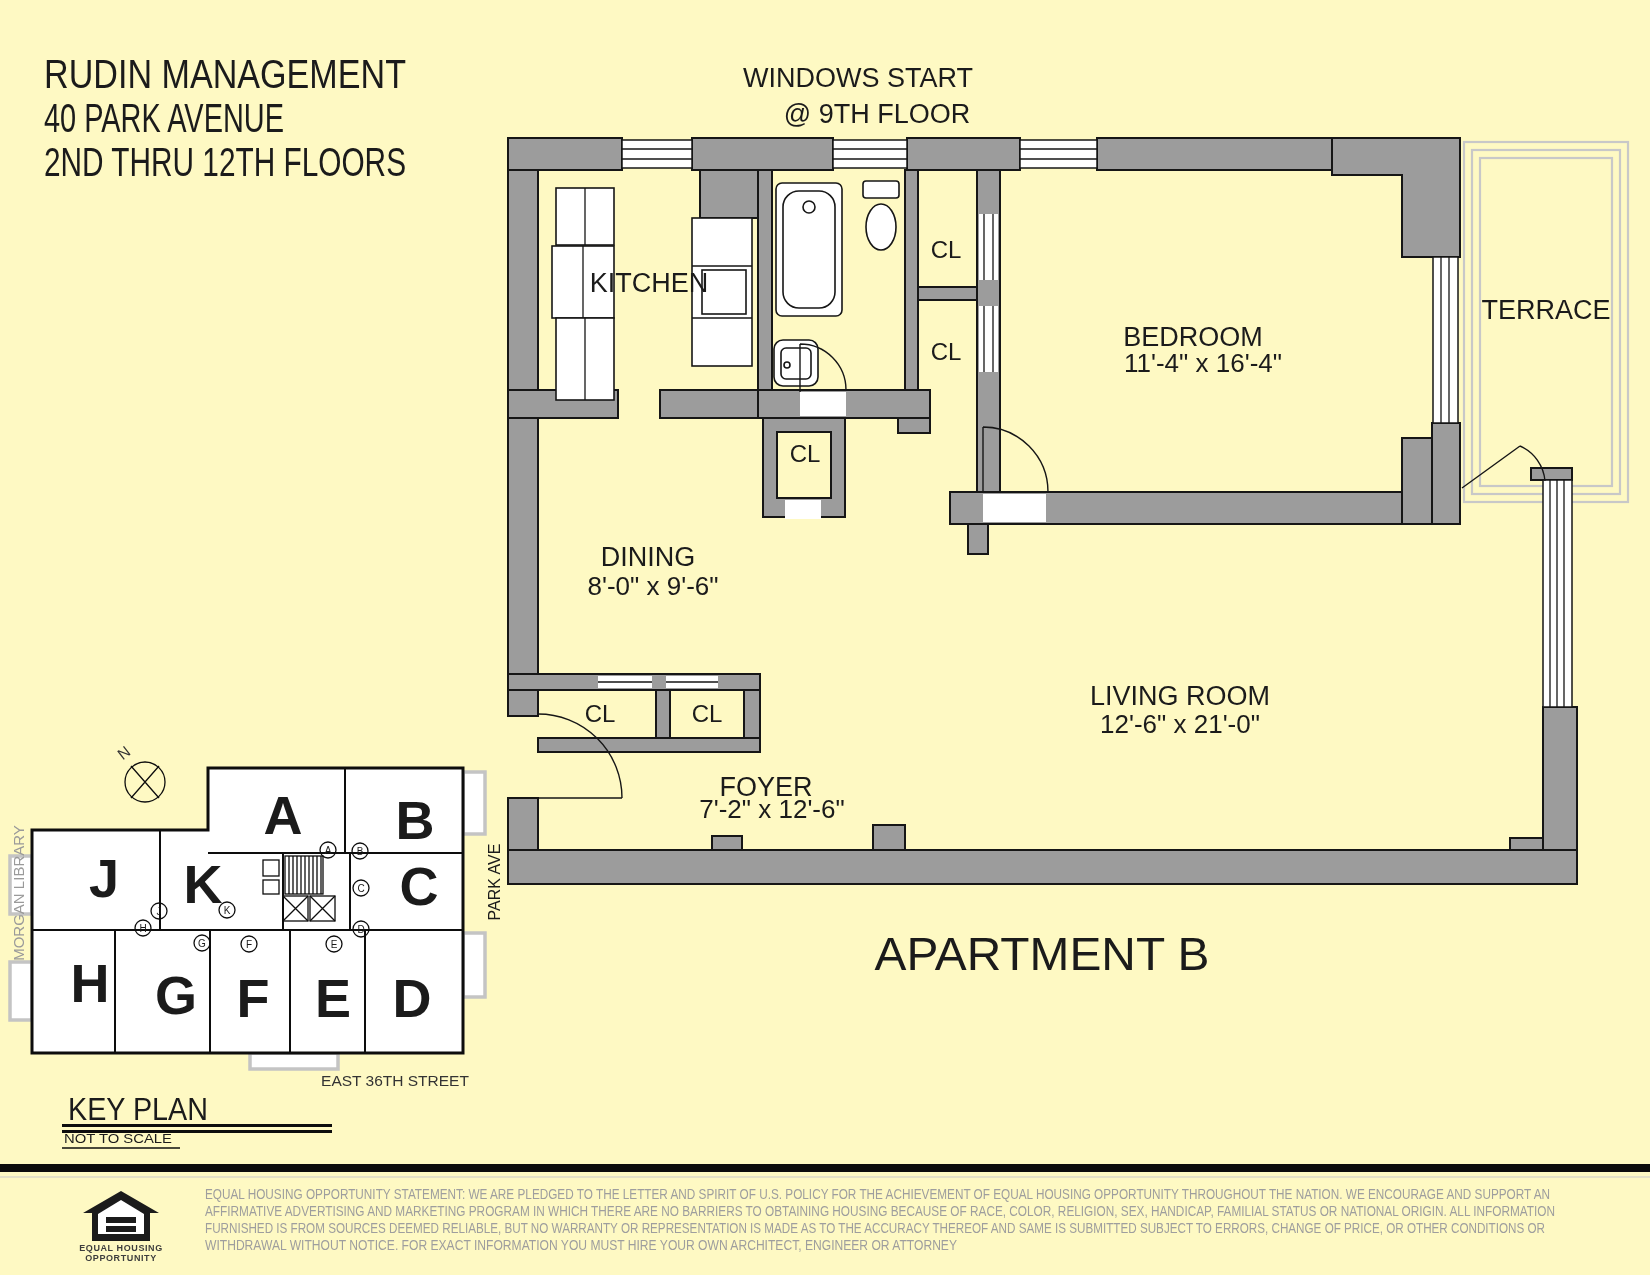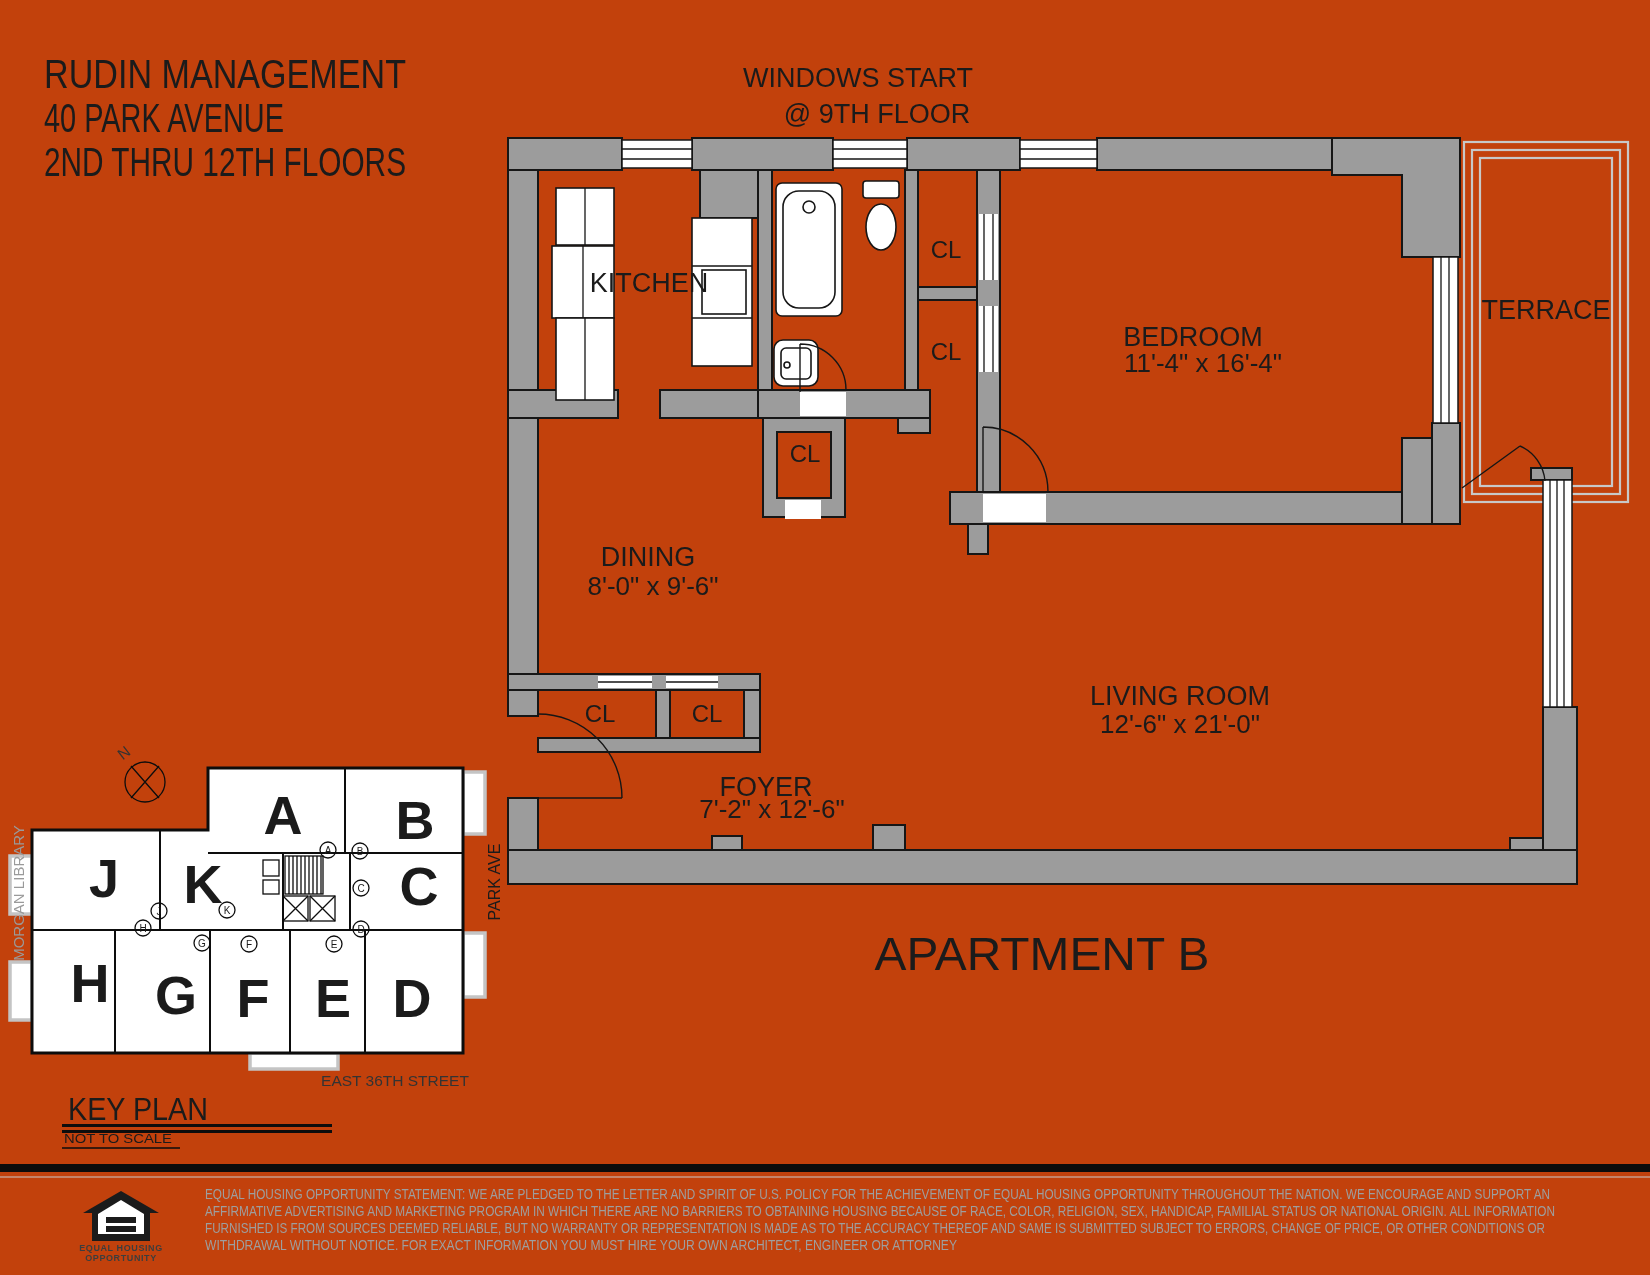--- a/index.html
+++ b/index.html
@@ -1,16 +1,16 @@
 <!DOCTYPE html>
 <html><head>
 <meta charset="utf-8">
 <style>
   html,body{margin:0;padding:0;background:#fff;}
-  .page{position:relative;width:1650px;height:1275px;background:#c2410c;overflow:hidden;
+  .page{position:relative;width:1650px;height:1275px;background:#fef9c3;overflow:hidden;
         font-family:"Liberation Sans",sans-serif;}
   svg{display:block;}
   text{fill:#1b1b1b;font-family:"Liberation Sans",sans-serif;}
   .wall{fill:#9c9c9c;stroke:#161616;stroke-width:2;}
   .hole{fill:#ffffff;stroke:none;}
   .win{fill:#ffffff;stroke:#161616;stroke-width:1.5;}
   .ln{stroke:#161616;stroke-width:1.3;fill:none;}
   .fx{fill:#ffffff;stroke:#161616;stroke-width:1.6;}
   .arc{fill:none;stroke:#161616;stroke-width:1.4;}
   .terr{fill:none;stroke:#c8c8c8;stroke-width:2.2;}

